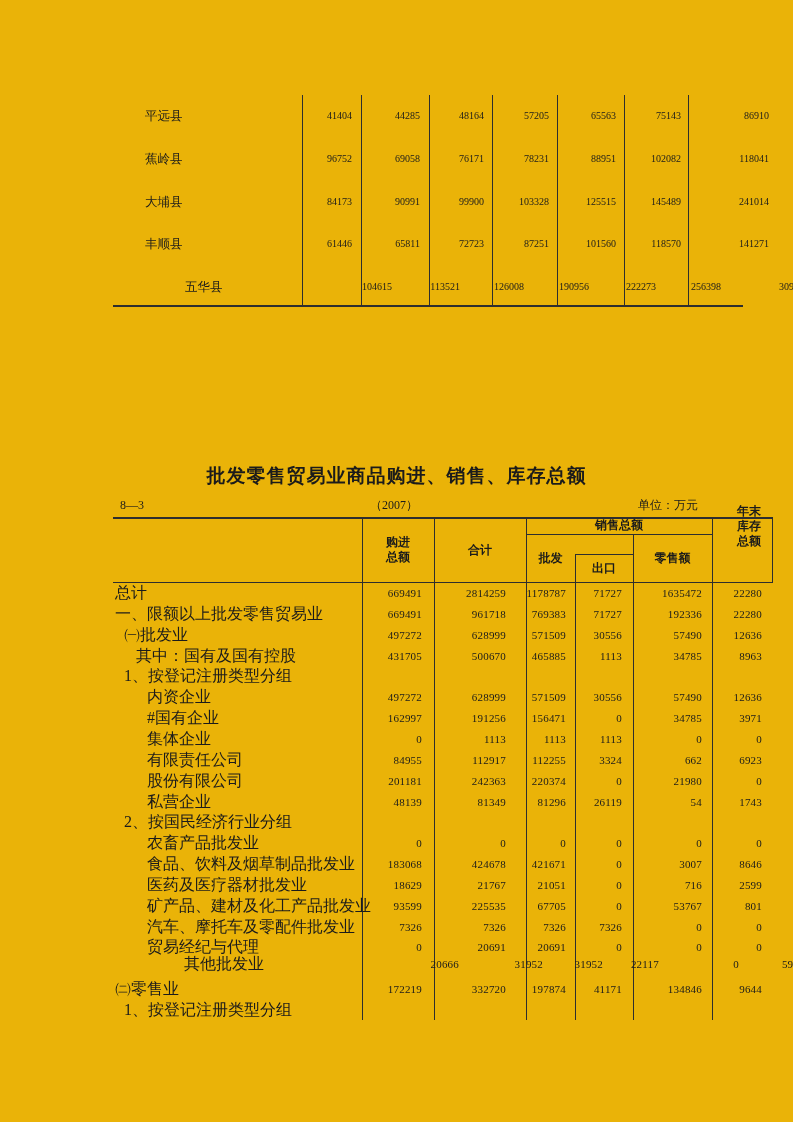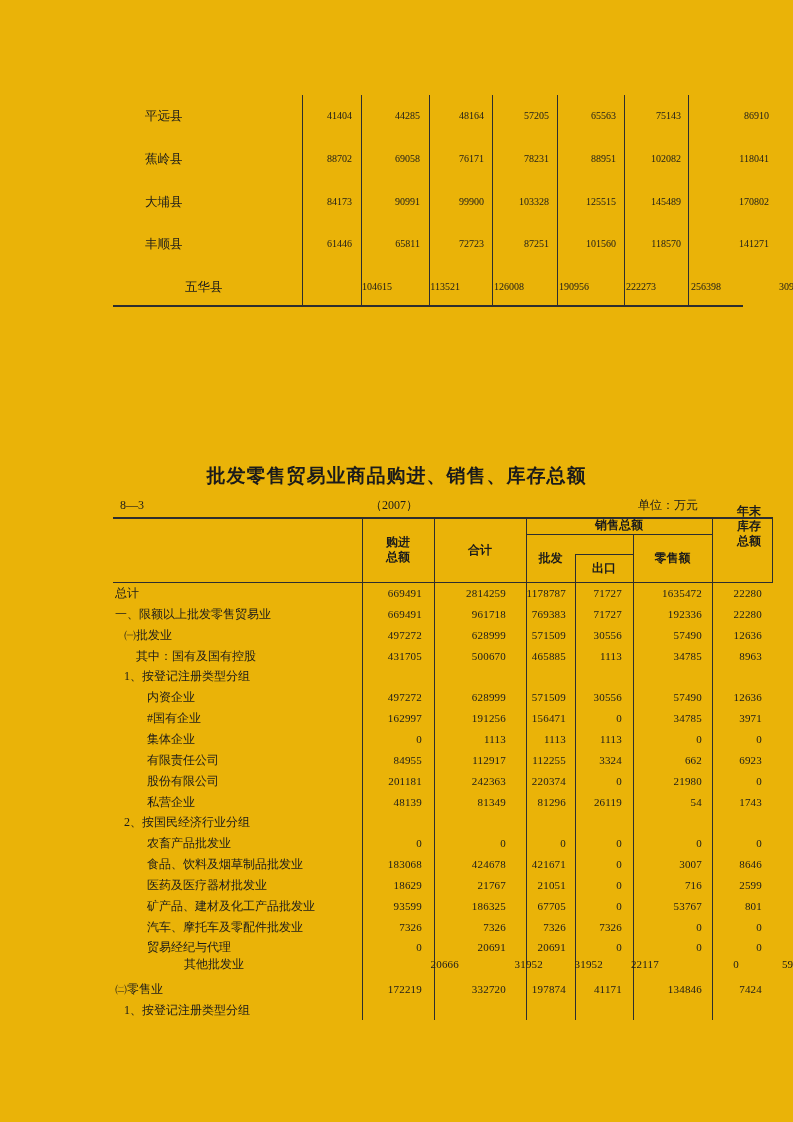--- a/index.html
+++ b/index.html
@@ -29,21 +29,21 @@
   .t2-title{position:absolute;left:0;top:463px;width:793px;margin:0;text-align:center;
     font-size:19px;font-weight:bold;letter-spacing:1px;}
   .t2-cap{position:absolute;top:497px;font-size:12px;line-height:16px;}
   .t2-no{left:120px;} .t2-year{left:370px;} .t2-unit{left:638px;}
 
   .hcell{position:absolute;display:flex;align-items:center;justify-content:center;
     font-weight:bold;font-size:12px;line-height:15px;text-align:center;}
   .wrap-narrow{display:block;width:26px;word-break:break-all;}
 
   .t2rows .row{height:20.85px;line-height:20.85px;}
-  .t2rows .lbl{font-size:12px;}
+  .t2rows .lbl{font-size:16px;}
   .t2rows .num{font-size:11px;letter-spacing:0.2px;}
   .t2rows .c0{right:371px}.t2rows .c1{right:287px}.t2rows .c2{right:227px}
   .t2rows .c3{right:171px}.t2rows .c4{right:91px}.t2rows .c5{right:31px}
   .t2rows .ind0{left:115px}.t2rows .ind1{left:124px}
   .t2rows .ind2{left:136px}.t2rows .ind3{left:147px}
 </style>
 </head>
 <body>
 
 <div class="page">
@@ -65,37 +65,37 @@
           <span class="num c0">41404</span>
           <span class="num c1">44285</span>
           <span class="num c2">48164</span>
           <span class="num c3">57205</span>
           <span class="num c4">65563</span>
           <span class="num c5">75143</span>
           <span class="num c6">86910</span>
         </div>
         <div class="row" style="top: 137.75px;">
           <span class="lbl">蕉岭县</span>
-          <span class="num c0">88702</span>
+          <span class="num c0">96752</span>
           <span class="num c1">69058</span>
           <span class="num c2">76171</span>
           <span class="num c3">78231</span>
           <span class="num c4">88951</span>
           <span class="num c5">102082</span>
           <span class="num c6">118041</span>
         </div>
         <div class="row" style="top: 180.5px;">
           <span class="lbl">大埔县</span>
           <span class="num c0">84173</span>
           <span class="num c1">90991</span>
           <span class="num c2">99900</span>
           <span class="num c3">103328</span>
           <span class="num c4">125515</span>
           <span class="num c5">145489</span>
-          <span class="num c6">170802</span>
+          <span class="num c6">241014</span>
         </div>
         <div class="row" style="top: 223.25px;">
           <span class="lbl">丰顺县</span>
           <span class="num c0">61446</span>
           <span class="num c1">65811</span>
           <span class="num c2">72723</span>
           <span class="num c3">87251</span>
           <span class="num c4">101560</span>
           <span class="num c5">118570</span>
           <span class="num c6">141271</span>
@@ -294,21 +294,21 @@
           <span class="num c0">18629</span>
           <span class="num c1">21767</span>
           <span class="num c2">21051</span>
           <span class="num c3">0</span>
           <span class="num c4">716</span>
           <span class="num c5">2599</span>
         </div>
         <div class="row" style="top: 895.75px;">
           <span class="lbl ind3">矿产品、建材及化工产品批发业</span>
           <span class="num c0">93599</span>
-          <span class="num c1">186325</span>
+          <span class="num c1">225535</span>
           <span class="num c2">67705</span>
           <span class="num c3">0</span>
           <span class="num c4">53767</span>
           <span class="num c5">801</span>
         </div>
         <div class="row" style="top: 916.6px;">
           <span class="lbl ind3">汽车、摩托车及零配件批发业</span>
           <span class="num c0">7326</span>
           <span class="num c1">7326</span>
           <span class="num c2">7326</span>
@@ -334,21 +334,21 @@
           <span class="num c4">0</span>
           <span class="num c5">590</span>
         </div>
         <div class="row" style="top: 979.15px;">
           <span class="lbl ind0">㈡零售业</span>
           <span class="num c0">172219</span>
           <span class="num c1">332720</span>
           <span class="num c2">197874</span>
           <span class="num c3">41171</span>
           <span class="num c4">134846</span>
-          <span class="num c5">7424</span>
+          <span class="num c5">9644</span>
         </div>
         <div class="row" style="top: 1000px;">
           <span class="lbl ind1">1、按登记注册类型分组</span>
           <span class="num c0"></span>
           <span class="num c1"></span>
           <span class="num c2"></span>
           <span class="num c3"></span>
           <span class="num c4"></span>
           <span class="num c5"></span>
         </div>

